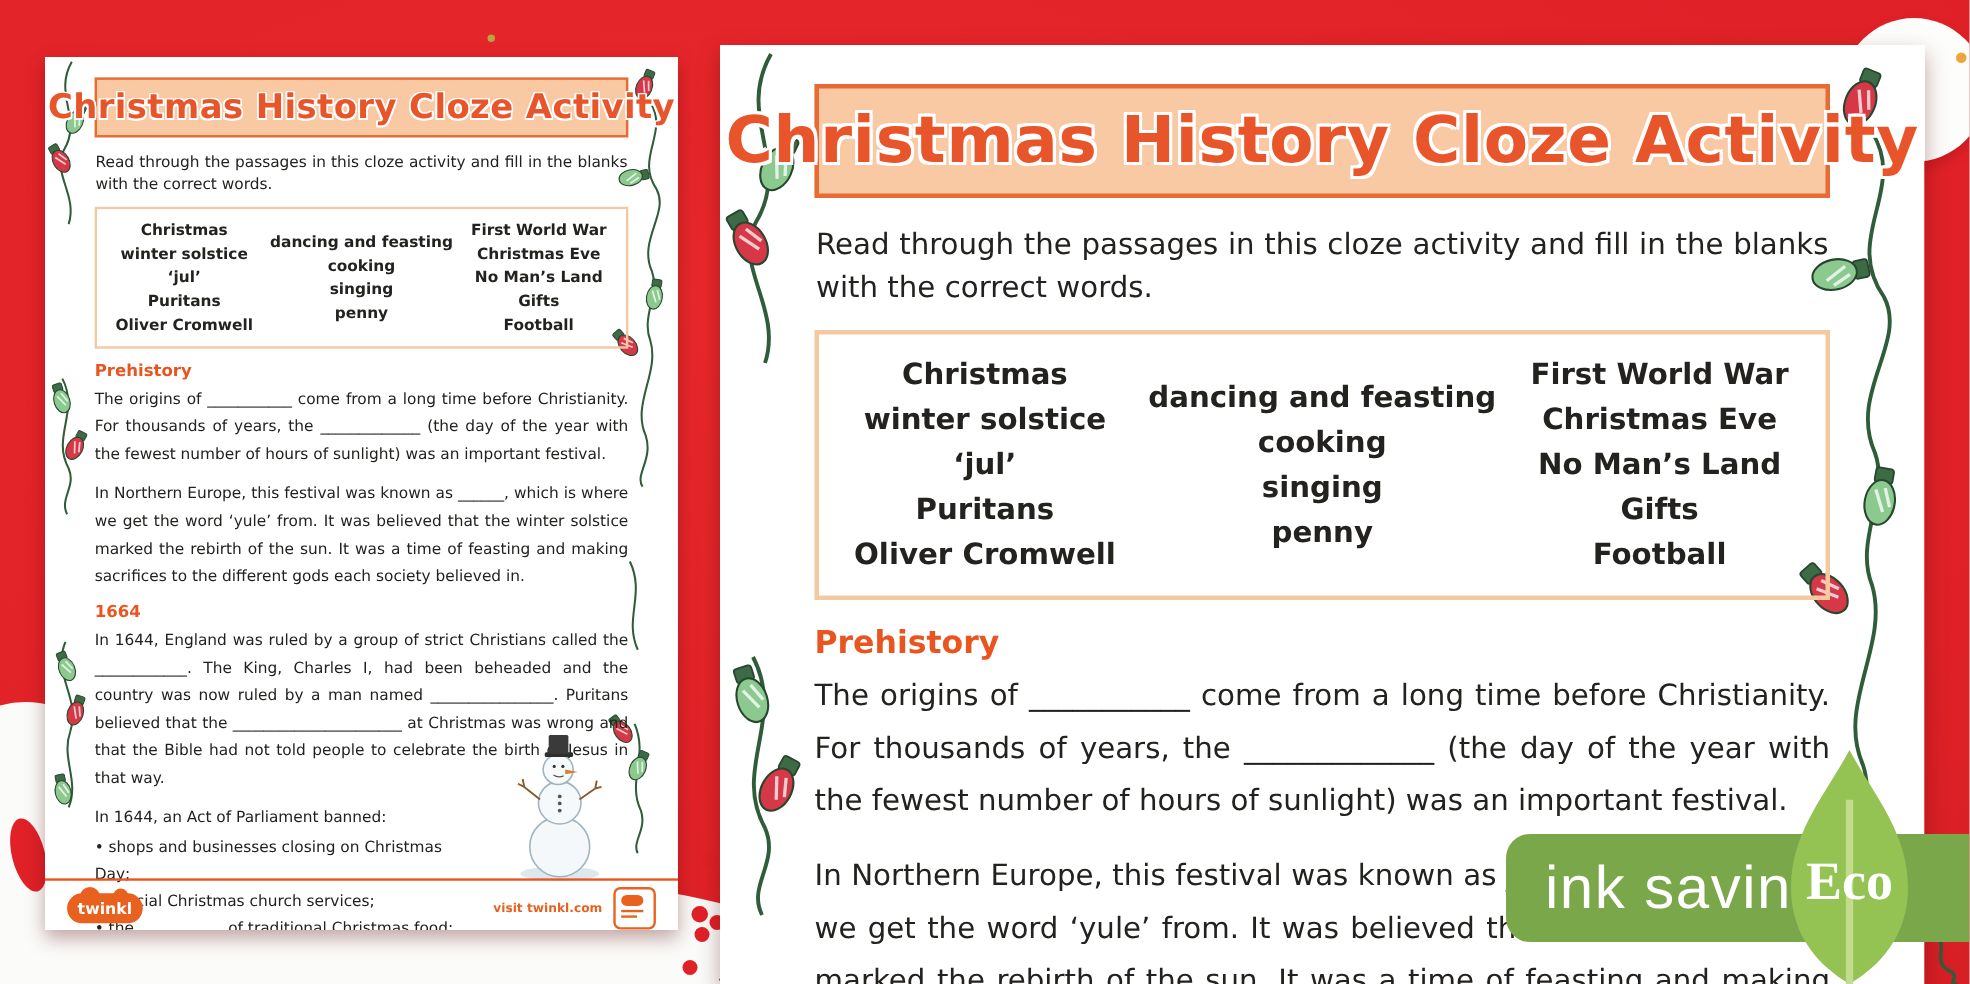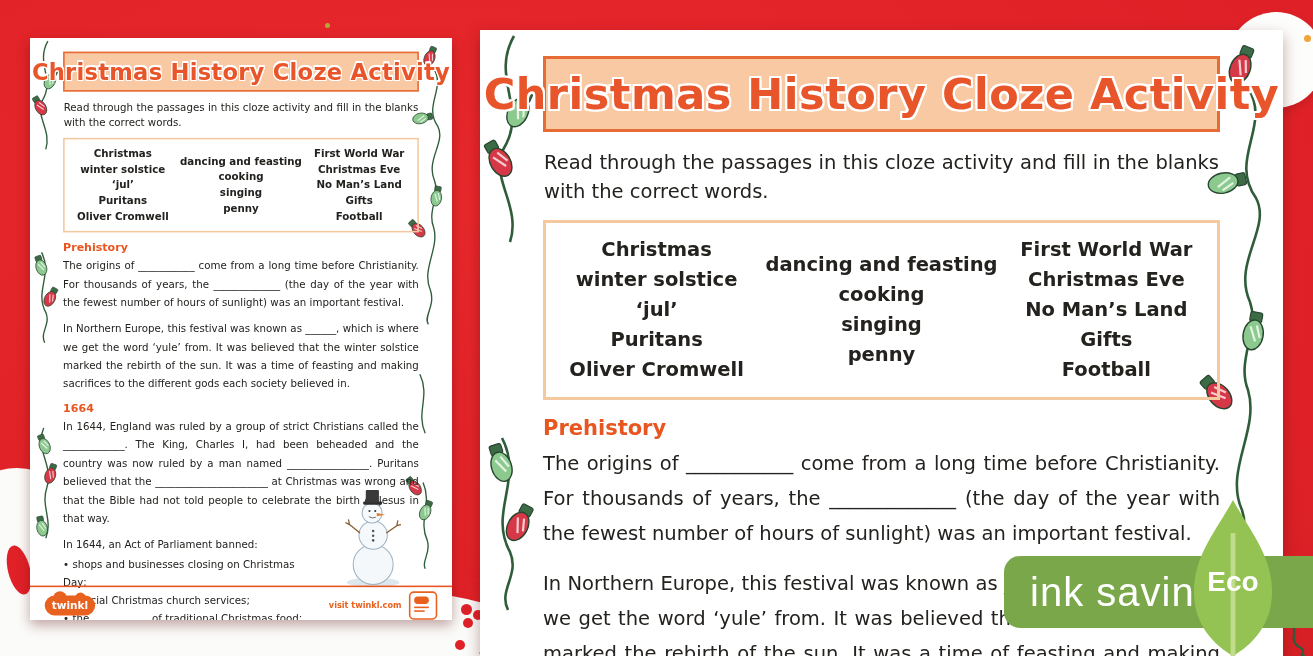--- a/index.html
+++ b/index.html
@@ -50,21 +50,21 @@
   .seal{width:48px;height:48px;border:3px solid #e8611f;border-radius:9px;position:relative;background:#fff;}
   .seal i{position:absolute;left:7px;top:7px;width:28px;height:14px;background:#e8611f;border-radius:7px;}
   .seal b{position:absolute;left:7px;top:26px;width:28px;height:3px;background:#e8611f;}
   .seal u{position:absolute;left:7px;top:33px;width:20px;height:3px;background:#e8611f;}
   .lights{position:absolute;inset:0;z-index:1;pointer-events:none;}
   .snowman{position:absolute;left:598px;top:852px;z-index:2;}
   
   .eco-bar{position:absolute;left:1004px;top:556px;width:309px;height:72px;background:#7ba74b;border-radius:16px 0 0 16px;z-index:5;display:flex;align-items:center;}
   .eco-bar span{padding-left:26px;color:#fff;font-size:40px;font-family:"Liberation Sans",sans-serif;letter-spacing:1px;}
   .eco-leaf{position:absolute;left:1189px;top:500px;z-index:6;}
-  .eco-text{position:absolute;left:1189px;top:566px;width:88px;text-align:center;z-index:7;color:#fff;font-weight:700;font-size:28px;font-family:Liberation Sans, sans-serif;}
+  .eco-text{position:absolute;left:1189px;top:566px;width:88px;text-align:center;z-index:7;color:#fff;font-weight:700;font-size:36px;font-family:Liberation Serif, serif;}
   .small-doodle{position:absolute;z-index:1;}
 </style>
 </head>
 <body>
 
 <div class="decor snow-circle-tr"></div>
 <div class="decor snow-blob-bl"></div>
 <div class="decor snow-strip-b"></div>
 <div class="decor dot dot-orange"></div>
 <div class="decor dot dot-olive"></div>

